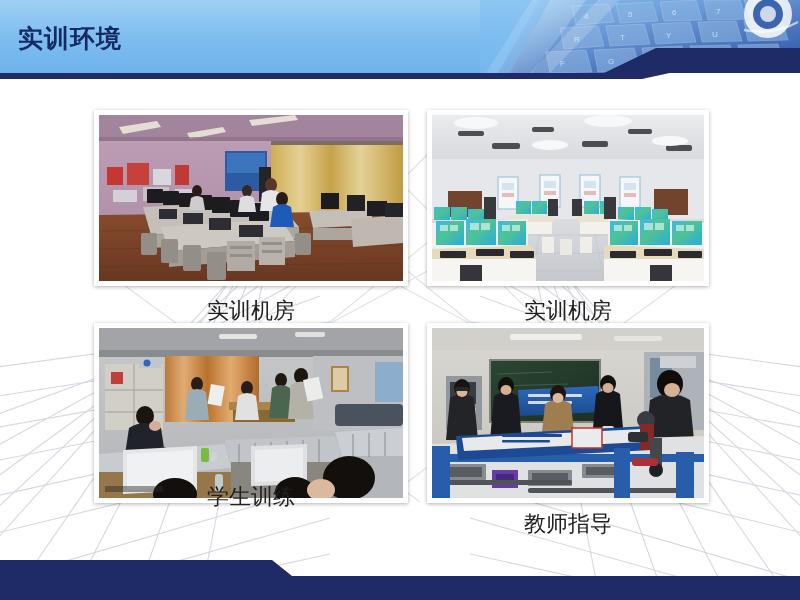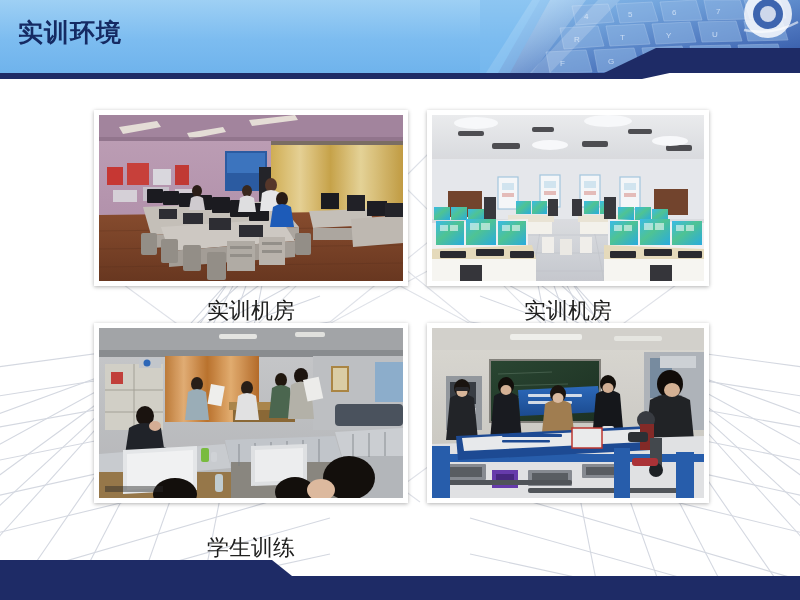--- a/index.html
+++ b/index.html
@@ -17,21 +17,21 @@
 
   
   .header{
     position:absolute;left:0;top:0;width:800px;height:73px;
     background:linear-gradient(180deg,#9ed0f4 0%,#7cbcf0 55%,#6fb3ec 100%);
     overflow:hidden;
   }
   .header-deco{position:absolute;right:0;top:0;width:320px;height:73px;overflow:hidden;}
   .header-deco svg{position:absolute;right:0;top:0;}
   .header-title{
-    position:absolute;left:18px;top:20px;
+    position:absolute;left:18px;top:26px;
     font-size:25px;font-weight:bold;color:#152a63;
     letter-spacing:1px;line-height:1;
     white-space:nowrap;
   }
   .header-rule{
     position:absolute;left:0;top:73px;width:800px;height:0;
   }
   .header-rule svg{display:block;}
 
   
@@ -51,21 +51,21 @@
   .photo svg{position:absolute;left:0;top:0;width:100%;height:100%;}
 
   .caption{
     position:absolute;left:0;width:100%;
     text-align:center;
     font-size:22px;color:#20201f;
     line-height:1;white-space:nowrap;
   }
   .cap1{left:94px;top:300px;width:314px;}
   .cap2{left:427px;top:300px;width:282px;}
-  .cap3{left:94px;top:537px;width:314px;}
+  .cap3{left:94px;top:486px;width:314px;}
   .cap4{left:427px;top:513px;width:282px;}
 
   
   .footer-band{position:absolute;left:0;top:552px;width:800px;height:48px;}
   .footer-band svg{display:block;}
 </style>
 </head>
 <body>
 
 <div id="slide">
@@ -718,20 +718,21 @@
           </svg>
         </div>
       </div>
     </div>
 
   </div>
 
   <div class="caption cap1">实训机房</div>
   <div class="caption cap2">实训机房</div>
   <div class="caption cap3">学生训练</div>
+  <div class="caption cap4">教师指导</div>
 
   <div class="footer-band">
     <svg width="800" height="48" viewBox="0 0 800 48" aria-hidden="true">
       <polygon points="0,8 272,8 292,24 800,24 800,48 0,48" fill="#1e2b66"></polygon>
     </svg>
   </div>
 
 </div>
 
 </body></html>

